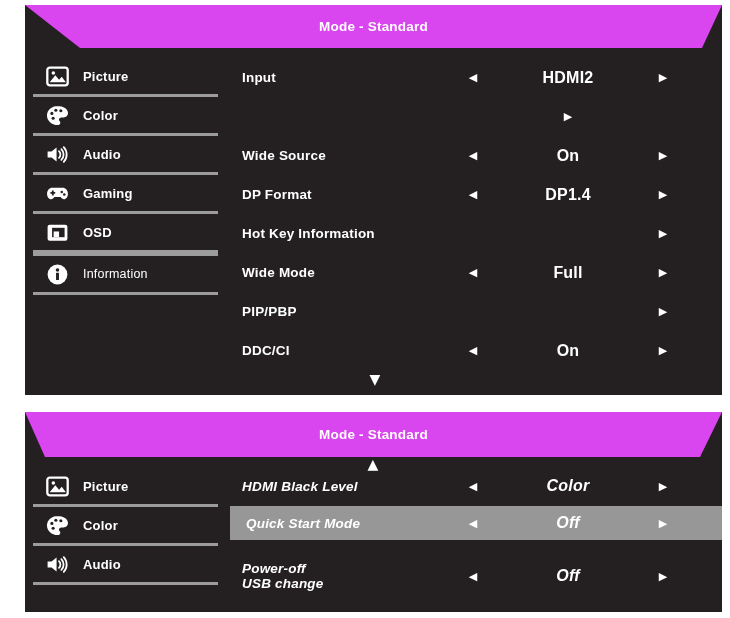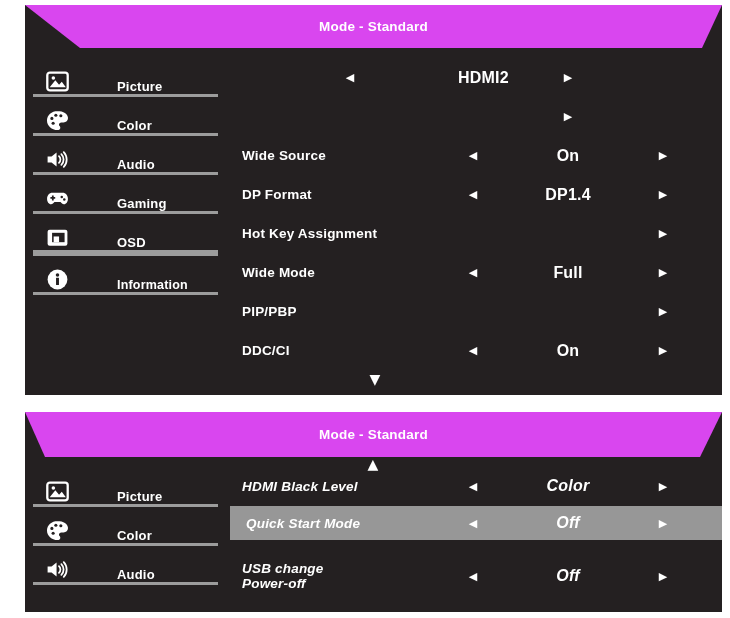--- a/index.html
+++ b/index.html
@@ -13,26 +13,26 @@
 
   .osd-header{position:absolute;left:0;top:0;width:100%;background:#d946ef;
     display:flex;align-items:center;justify-content:center;}
   .panel-top .osd-header{height:43px;clip-path:polygon(0 0,100% 0,calc(100% - 20px) 100%,55px 100%);}
   .panel-bottom .osd-header{height:45px;clip-path:polygon(0 0,100% 0,calc(100% - 22px) 100%,20px 100%);}
   .osd-title{font-size:13.5px;font-weight:700;letter-spacing:.2px;}
 
   .sidebar{position:absolute;left:8px;width:195px;}
   .panel-top .sidebar{top:53px;}
   .panel-bottom .sidebar{top:56px;}
-  .side-item{height:36px;display:flex;align-items:flex-end;padding-left:12px;box-sizing:border-box;gap:34px;}
+  .side-item{height:36px;display:flex;align-items:center;padding-left:12px;box-sizing:border-box;}
   .side-item.active{background:#8a8a8c;}
   .icn{width:25px;height:25px;display:inline-flex;flex:0 0 25px;}
   .icn svg{width:25px;height:25px;}
   .side-lbl{margin-left:13px;font-size:13px;font-weight:700;letter-spacing:.2px;}
-  .side-lbl.heavy{font-weight:700;font-size:12.5px;}
+  .side-lbl.heavy{font-weight:400;font-size:12.5px;}
   .sep{height:3px;width:185px;background:#9c9c9c;}
 
   .menu{position:absolute;left:205px;right:0;}
   .panel-top .menu{top:53px;}
   .panel-bottom .menu{top:56px;}
   .row{display:grid;grid-template-columns:1fr 30px 160px 30px;align-items:center;
     padding:0 44px 0 12px;box-sizing:border-box;}
   .panel-top .row{height:39px;}
   .panel-bottom .row{height:36px;font-style:italic;}
   .row.highlight{background:#979797;height:34px;margin:2px 0 0 0;padding-left:16px;}
@@ -131,20 +131,21 @@
               <rect x="10.6" y="10.2" width="2.8" height="7.2" rx="0.4" fill="#242021"></rect>
             </svg>
         </span>
         <span class="side-lbl heavy">Information</span>
       </div>
       <div class="sep"></div>
     </aside>
 
     <main class="menu">
       <div class="row">
+        <span class="lbl">Input</span>
         <span class="arr">◀</span>
         <span class="val">HDMI2</span>
         <span class="arr">▶</span>
       </div>
       <div class="row">
         <span class="arr"></span>
         <span class="val"></span>
         <span class="arr">▶</span>
       </div>
       <div class="row">
@@ -153,21 +154,21 @@
         <span class="val">On</span>
         <span class="arr">▶</span>
       </div>
       <div class="row">
         <span class="lbl">DP Format</span>
         <span class="arr">◀</span>
         <span class="val">DP1.4</span>
         <span class="arr">▶</span>
       </div>
       <div class="row">
-        <span class="lbl">Hot Key Assignment</span>
+        <span class="lbl">Hot Key Information</span>
         <span class="arr"></span>
         <span class="val"></span>
         <span class="arr">▶</span>
       </div>
       <div class="row">
         <span class="lbl">Wide Mode</span>
         <span class="arr">◀</span>
         <span class="val">Full</span>
         <span class="arr">▶</span>
       </div>
@@ -244,22 +245,22 @@
         <span class="arr">▶</span>
       </div>
       <div class="row highlight">
         <span class="lbl">Quick Start Mode</span>
         <span class="arr">◀</span>
         <span class="val">Off</span>
         <span class="arr">▶</span>
       </div>
       <div class="row two-line">
         <span class="lbl">
+          <span style="display:block;">Power-off</span>
           <span style="display:block;">USB change</span>
-          <span style="display:block;">Power-off</span>
         </span>
         <span class="arr">◀</span>
         <span class="val">Off</span>
         <span class="arr">▶</span>
       </div>
     </main>
   </section>
 
 </div>
 

